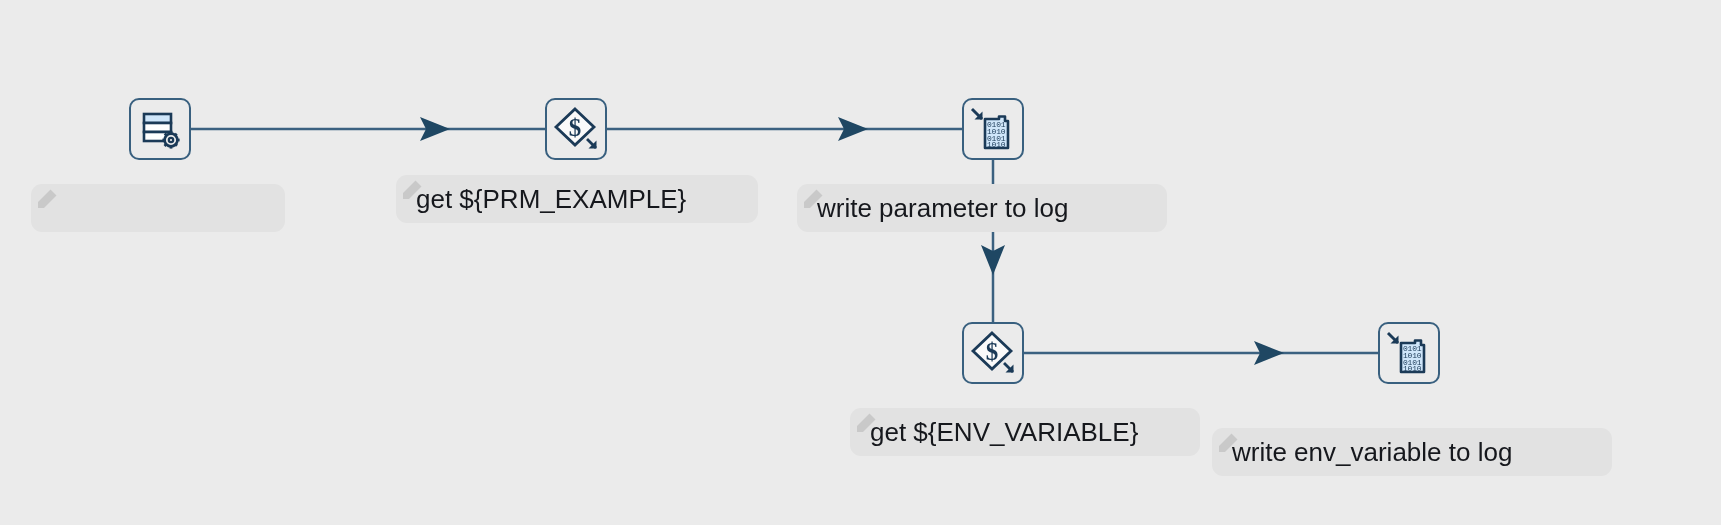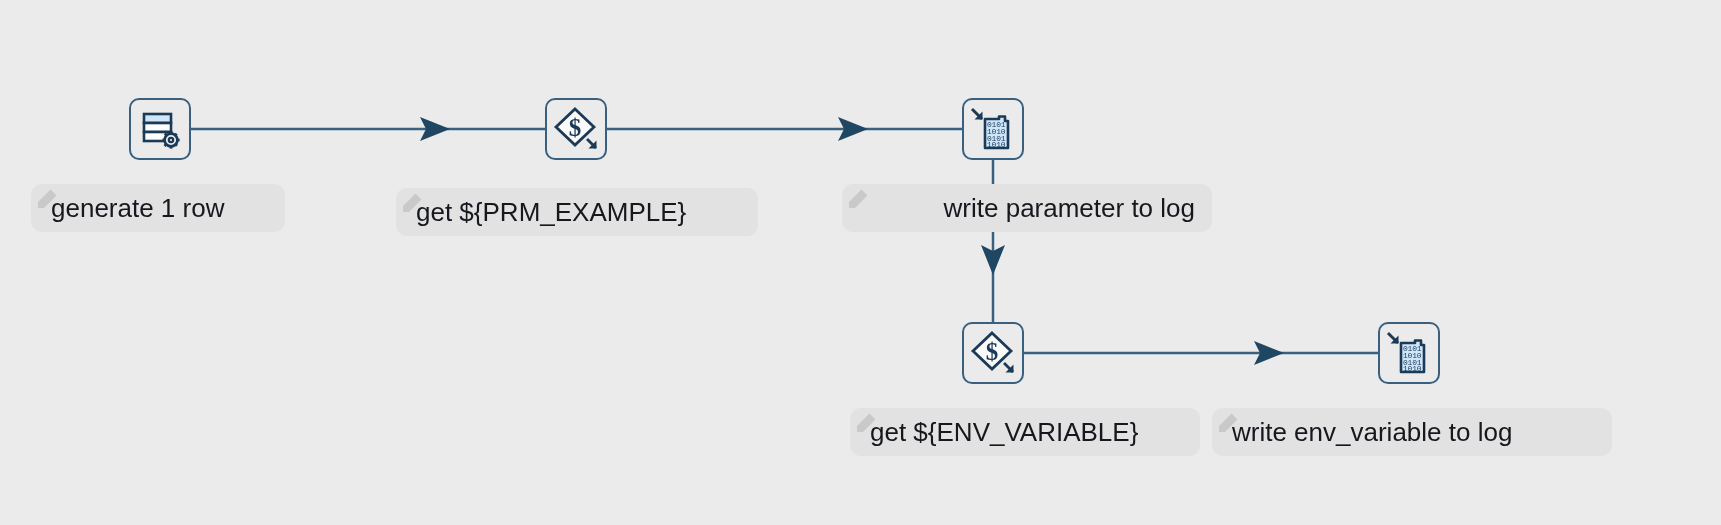--- a/index.html
+++ b/index.html
@@ -187,44 +187,43 @@
           <text x="18" y="42">1010</text>
         </g>
       </svg>
     </span>
   </div>
 
   <div class="label-badge" style="left:31px; top:184px; width:254px;">
     <svg class="pencil" viewBox="0 0 22 22">
       <path d="M14.5,1.5 L20.5,7.5 L8,20 L2,20 L2,14 Z" fill="#c9c9c9"></path>
     </svg>
-    <span class="label-text">generate 1 row</span>
-  </div>
-
-  <div class="label-badge" style="left:396px; top:188px; width:362px;">
+  </div>
+
+  <div class="label-badge" style="left:396px; top:175px; width:362px;">
     <svg class="pencil" viewBox="0 0 22 22">
       <path d="M14.5,1.5 L20.5,7.5 L8,20 L2,20 L2,14 Z" fill="#c9c9c9"></path>
     </svg>
     <span class="label-text">get ${PRM_EXAMPLE}</span>
   </div>
 
-  <div class="label-badge" style="left:842px; top:184px; width:370px;justify-content:flex-end;">
+  <div class="label-badge" style="left:797px; top:184px; width:370px;">
     <svg class="pencil" viewBox="0 0 22 22">
       <path d="M14.5,1.5 L20.5,7.5 L8,20 L2,20 L2,14 Z" fill="#c9c9c9"></path>
     </svg>
     <span class="label-text">write parameter to log</span>
   </div>
 
   <div class="label-badge" style="left:850px; top:408px; width:350px;">
     <svg class="pencil" viewBox="0 0 22 22">
       <path d="M14.5,1.5 L20.5,7.5 L8,20 L2,20 L2,14 Z" fill="#c9c9c9"></path>
     </svg>
     <span class="label-text">get ${ENV_VARIABLE}</span>
   </div>
 
-  <div class="label-badge" style="left:1212px; top:408px; width:400px;text-align:center;">
+  <div class="label-badge" style="left:1212px; top:428px; width:400px;text-align:center;">
     <svg class="pencil" viewBox="0 0 22 22">
       <path d="M14.5,1.5 L20.5,7.5 L8,20 L2,20 L2,14 Z" fill="#c9c9c9"></path>
     </svg>
     <span class="label-text">write env_variable to log</span>
   </div>
 
 </div>
 
 </body></html>

